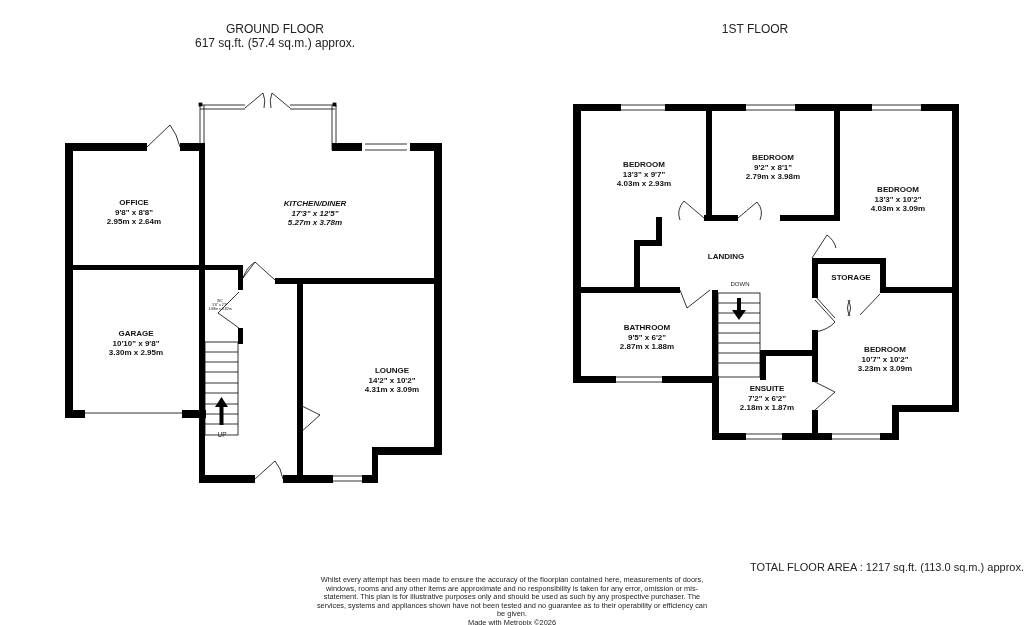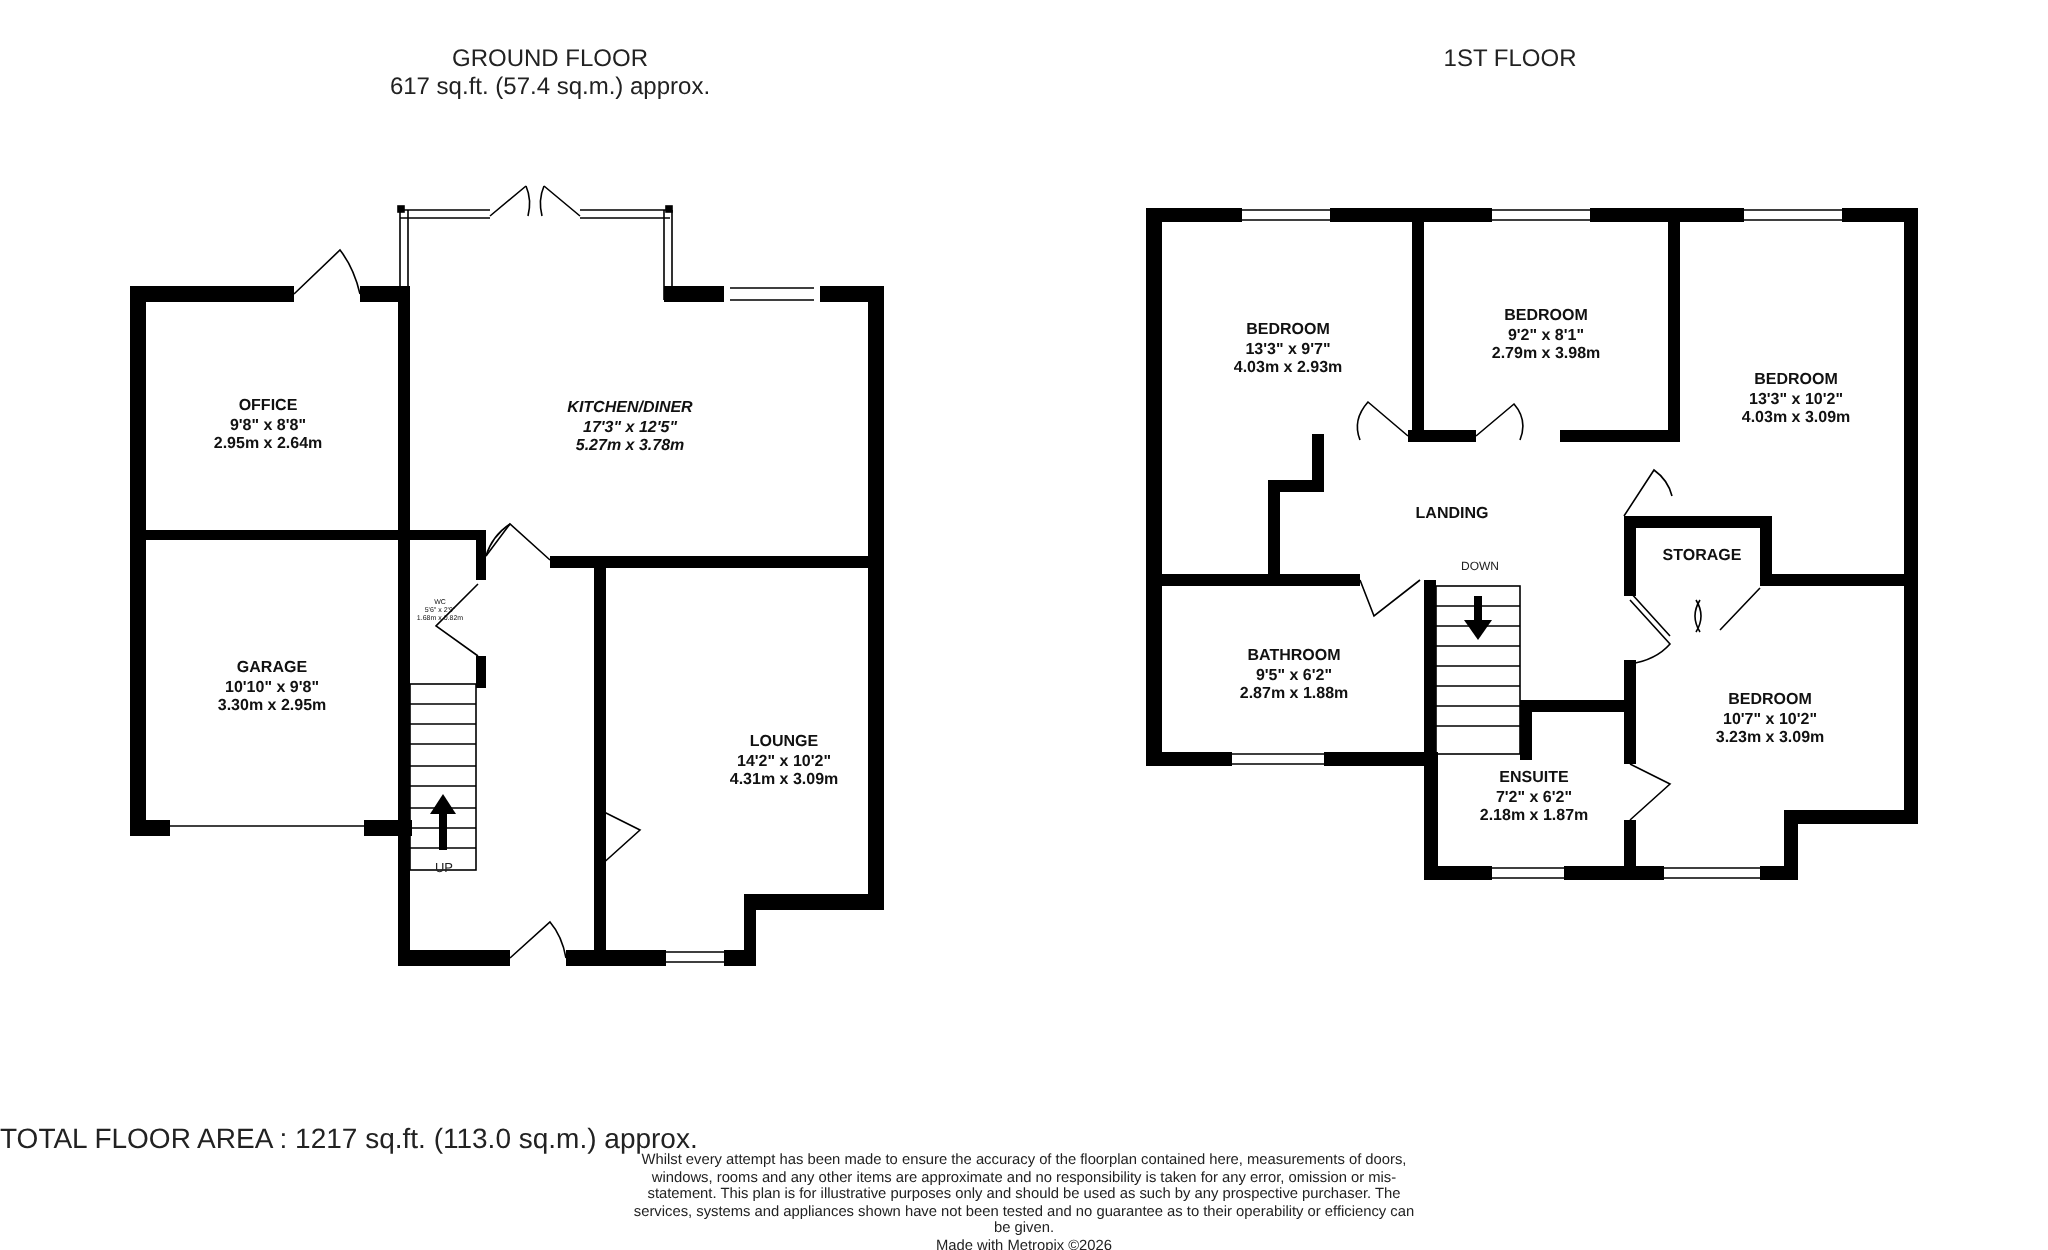--- a/index.html
+++ b/index.html
@@ -2,21 +2,21 @@
 <html><head>
 <meta charset="utf-8">
 <style>
   html, body { margin:0; padding:0; background:#ffffff; }
   body { width:1024px; height:625px; position:relative; overflow:hidden; font-family:"Liberation Sans", sans-serif; color:#1a1a1a; }
   .hdr { position:absolute; text-align:center; font-size:12px; line-height:14px; color:#222; }
   .plan { position:absolute; left:0; top:0; }
   .room-label { position:absolute; text-align:center; font-weight:bold; font-size:8px; line-height:9.5px; color:#111; white-space:nowrap; transform:translateX(-50%); }
   .small-label { position:absolute; font-size:7.5px; color:#222; transform:translateX(-50%); }
   .tiny { font-size:3.5px; line-height:4px; font-weight:normal; }
-  .footer-total { position:absolute; left:0; width:1024px; top:561px; text-align:left; font-size:14px; color:#222; }
+  .footer-total { position:absolute; left:0; width:1024px; top:561px; text-align:right; font-size:11px; color:#222; }
   .footer-disc { position:absolute; left:312px; width:400px; top:576px; text-align:center; font-size:7.4px; line-height:8.6px; color:#222; }
 </style>
 </head>
 <body>
 
 <div class="hdr" style="left:150px; top:22px; width:250px;">
   <div>GROUND FLOOR</div>
   <div>617 sq.ft. (57.4 sq.m.) approx.</div>
 </div>
 <div class="hdr" style="left:630px; top:22px; width:250px;">

